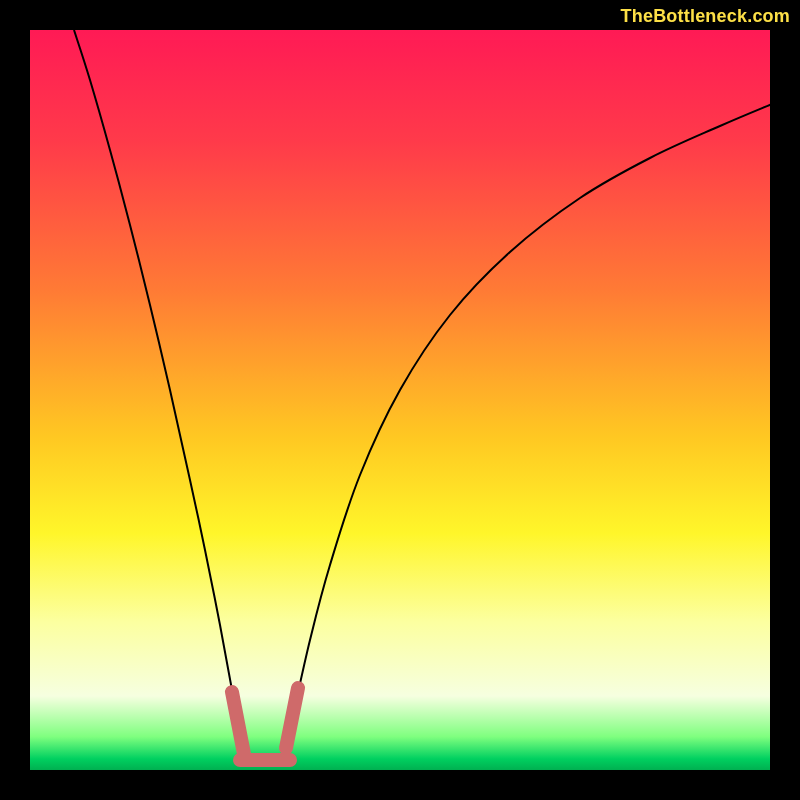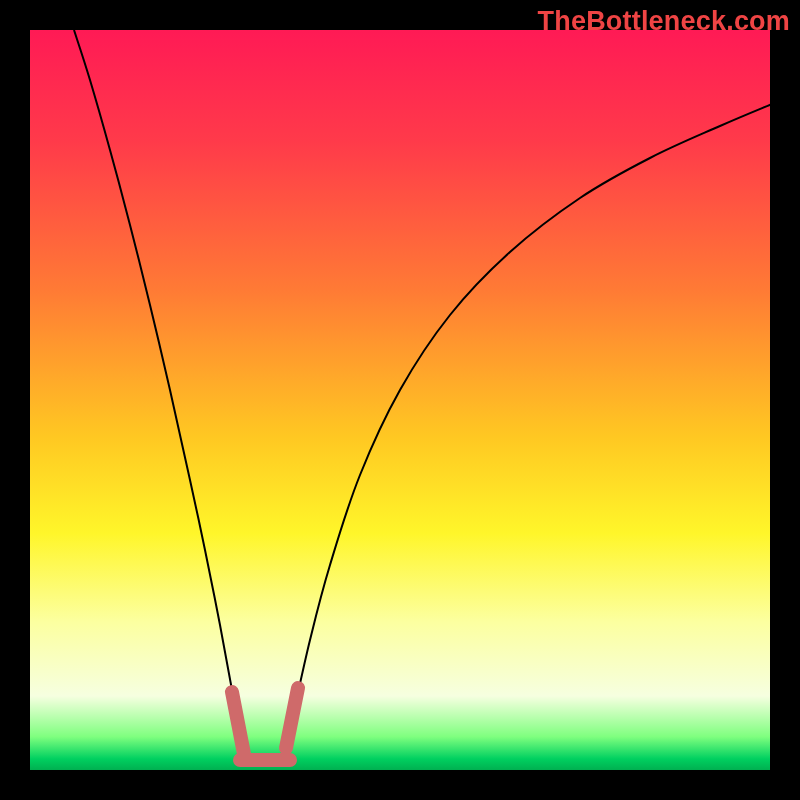--- a/index.html
+++ b/index.html
@@ -16,23 +16,23 @@
     top: 30px;
     width: 740px;
     height: 740px;
     overflow: hidden;
   }
   .watermark {
     position: absolute;
     top: 6px;
     right: 10px;
     font-family: Arial, Helvetica, sans-serif;
-    font-size: 27px;
+    font-size: 18px;
     font-weight: 600;
-    color: #ef4444;
+    color: #fde047;
     letter-spacing: 0.2px;
     user-select: none;
   }
   svg { display: block; }
 </style>
 </head>
 <body>
 
 <div class="outer">
   <div class="plot-area">

